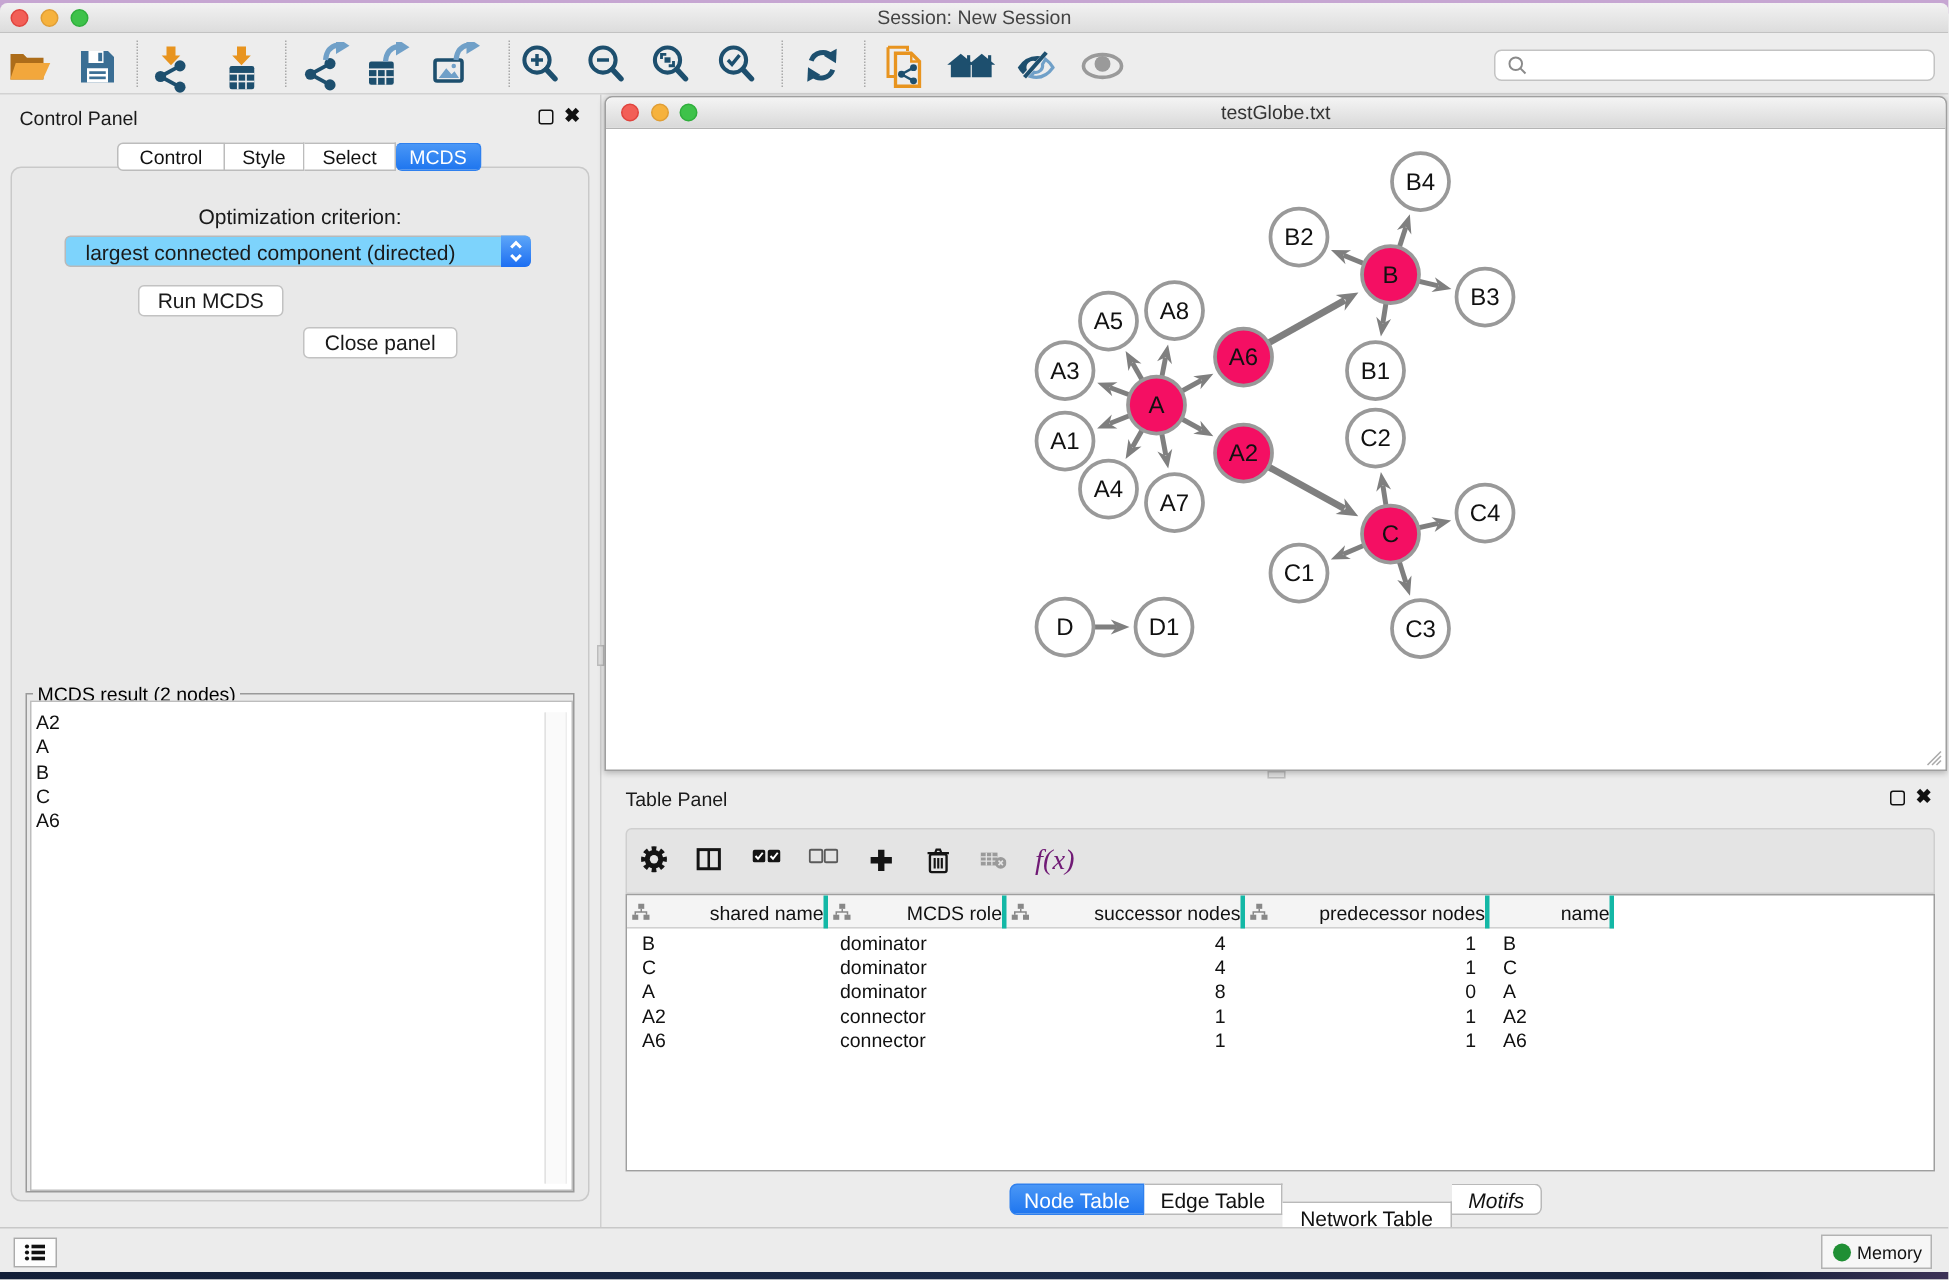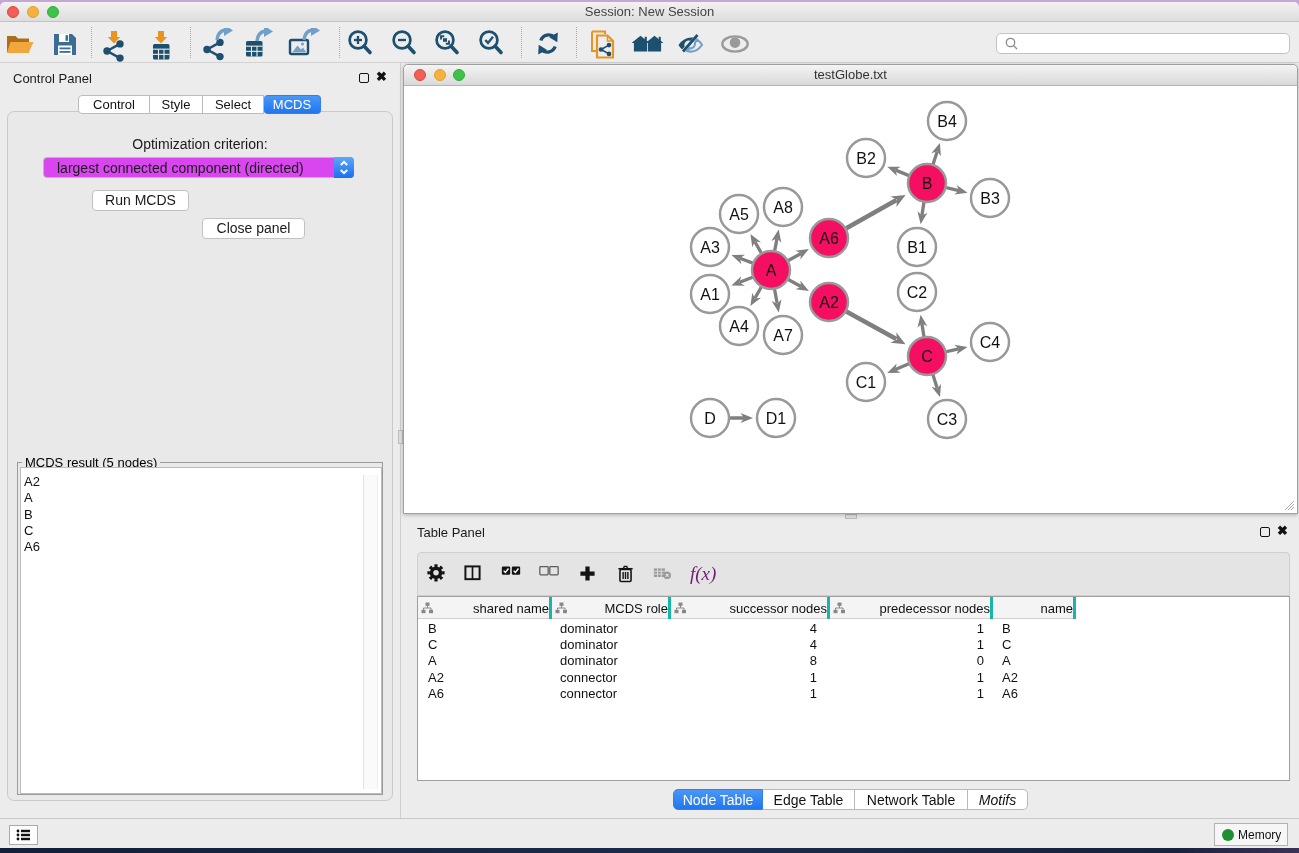--- a/index.html
+++ b/index.html
@@ -20,21 +20,21 @@
 #cp-title { left:13px; top:71px; font-size:13px; color:#1a1a1a; }
 #cp-sq { left:359px; top:73px; width:10px; height:10px; border:1.5px solid #111; border-radius:2px; }
 #cp-x { left:376px; top:69px; font-size:13px; font-weight:bold; color:#111; }
 #cp-sub { left:7px; top:111px; width:386px; height:690px; background:#e9e9e9; border:1px solid #c9c9c9; border-radius:7px; }
 #cp-tabs { left:78px; top:95px; height:19px; display:flex; }
 .cptab { height:19px; line-height:18px; font-size:13px; background:#fff; border:1px solid #bcbcbc; border-left:none; color:#111; text-align:center;}
 .cptab.first { border-left:1px solid #bcbcbc; border-radius:4px 0 0 4px; }
 .cptab.last { border-radius:0 4px 4px 0; }
 .cptab.sel { background:linear-gradient(#4a97f6,#1f76ef); color:#fff; border-color:#2f80ee; }
 #optlabel { left:7px; top:136px; width:386px; text-align:center; font-size:14px; color:#1a1a1a; }
-#dropdown { left:43px; top:157px; width:311px; height:21px; background:#d946ef; border:1px solid #b9b9b9; border-radius:4px; }
+#dropdown { left:43px; top:157px; width:311px; height:21px; background:#7dd3fc; border:1px solid #b9b9b9; border-radius:4px; }
 #dropdown .txt { position:absolute; left:13px; top:2px; font-size:14px; color:#1a1a1a; }
 #ddbtn { position:absolute; right:-1px; top:-1px; width:20px; height:21px; border-radius:0 4px 4px 0;
   background:linear-gradient(#5ea7f8,#1c6ef2); }
 .btn { position:absolute; height:21px; background:#fff; border:1px solid #c2c2c2; border-radius:4px;
   font-size:14px; color:#1a1a1a; text-align:center; line-height:19px; }
 
 #mcdsfs { left:17px; top:462px; width:366px; height:333px; border:1px solid #9a9a9a; background:#e9e9e9;}
 #mcdslist { position:absolute; left:2px; top:4px; width:362px; height:327px; background:#fff; border:1px solid #bdbdbd; font-size:13px; color:#111; padding-top:6px; }
 #mcdslist .it { padding-left:3px; height:16.3px; line-height:16px; }
 #mcdssb { position:absolute; right:3px; top:7px; width:15px; height:314px; background:#fafafa; border-left:1px solid #e2e2e2; border-right:1px solid #ededed; }
@@ -215,21 +215,21 @@
   <div id="ddbtn">
     <svg width="20" height="21" viewBox="0 0 20 21">
         <path d="M6.8 8 L10 4.8 L13.2 8" fill="none" stroke="#fff" stroke-width="2"></path>
         <path d="M6.8 13 L10 16.2 L13.2 13" fill="none" stroke="#fff" stroke-width="2"></path>
       </svg>
   </div>
 </div>
 <div class="btn" style="left:92px;top:190px;width:97px;">Run MCDS</div>
 <div class="btn" style="left:202px;top:190px;width:103px;margin-top:28px;">Close panel</div>
 <div class="abs" id="mcdsfs">
-  <div class="lbl" style="position:absolute;left:4px;top:-8px;background:#e9e9e9;padding:0 3px;font-size:13px;">MCDS result (5 nodes)</div>
+  <div class="lbl" style="position:absolute;left:4px;top:-8px;background:#e9e9e9;padding:0 3px;font-size:13px;">MCDS result (2 nodes)</div>
   <div id="mcdslist">
     <div class="it">A2</div>
       <div class="it">A</div>
       <div class="it">B</div>
       <div class="it">C</div>
       <div class="it">A6</div>
       <div id="mcdssb"></div>
       <div id="mcdssb"></div>
 
   </div>
@@ -429,21 +429,21 @@
       <div class="trow" style="left:10px;top:89px;width:120px;">A6</div>
       <div class="trow" style="left:142px;top:89px;width:106px;">connector</div>
       <div class="trow" style="left:253px;top:89px;width:146px;text-align:right;">1</div>
       <div class="trow" style="left:412px;top:89px;width:154px;text-align:right;">1</div>
       <div class="trow" style="left:584px;top:89px;width:70px;">A6</div>
     </div>
 </div>
 <div class="abs" id="bt-tabs">
   <div class="btab first sel" style="width:90px;">Node Table</div>
   <div class="btab" style="width:92px;">Edge Table</div>
-  <div class="btab" style="width:113px;">Network Table</div>
+  <div class="btab" style="width:113px;margin-top:12px;">Network Table</div>
   <div class="btab last" style="width:60px;">Motifs</div>
 </div>
 <div class="abs" id="statusbar">
   <div id="listbtn">
     <svg width="27" height="18" viewBox="0 0 27 18" style="position:absolute;left:0;top:0">
       <circle cx="8" cy="5" r="1.4" fill="#111"></circle>
         <rect x="11" y="3.8" width="9" height="2.4" fill="#111"></rect>
       <circle cx="8" cy="9" r="1.4" fill="#111"></circle>
         <rect x="11" y="7.8" width="9" height="2.4" fill="#111"></rect>
       <circle cx="8" cy="13" r="1.4" fill="#111"></circle>

